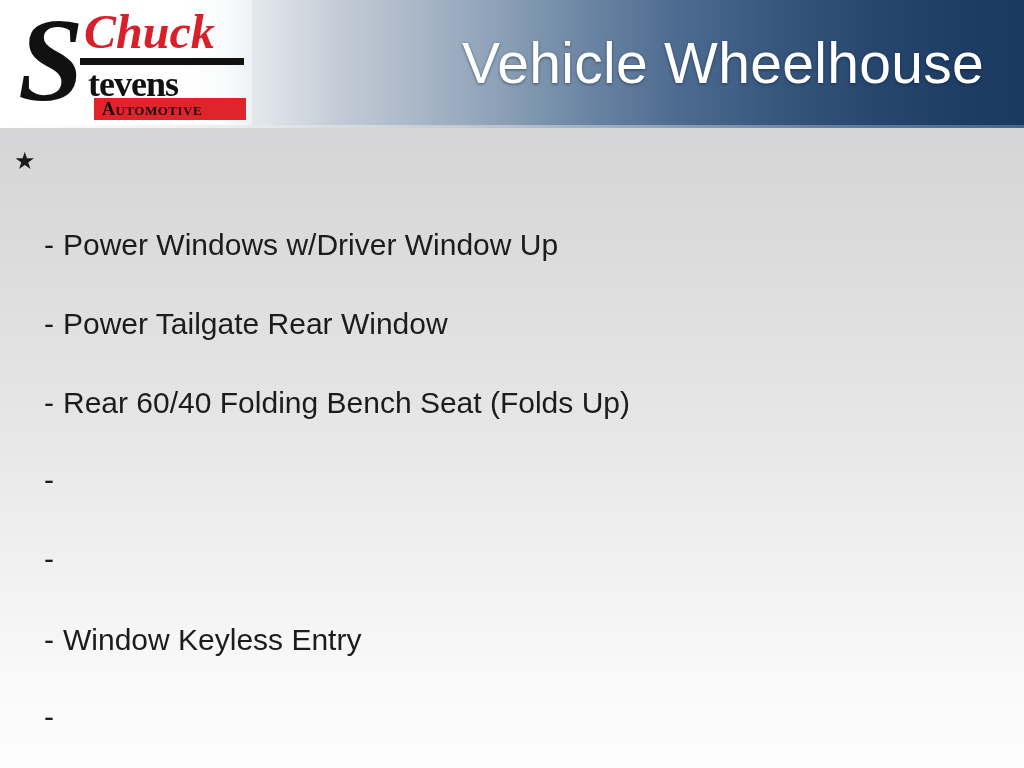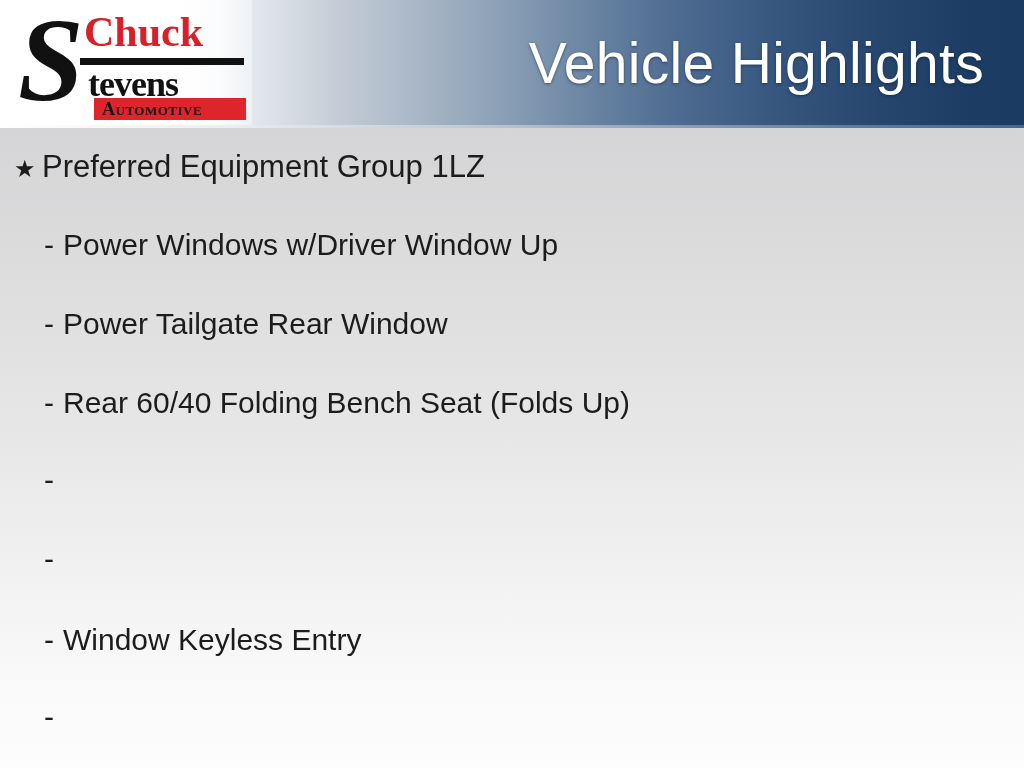--- a/index.html
+++ b/index.html
@@ -81,21 +81,22 @@
     color:#111111;
     letter-spacing:-2px;
     z-index:3;
   }
 
   .logo-chuck {
     position:absolute;
     left:70px; top:5px;
     font-family:"Liberation Serif", serif;
     font-weight:700;
-    font-size:42px;
+    font-style:italic;
+    font-size:48px;
     line-height:42px;
     color:#d8202a;
     letter-spacing:0px;
     z-index:4;
   }
 
   .logo-rule {
     position:absolute;
     left:66px; top:52px;
     width:164px;
@@ -213,29 +214,28 @@
       <div class="logo">
         <span class="logo-bigS">S</span>
         <span class="logo-chuck">Chuck</span>
         <span class="logo-rule"></span>
         <span class="logo-tevens">tevens</span>
         <span class="logo-autobar"></span>
         <span class="logo-automotive">Automotive</span>
       </div>
     </div>
 
-    <div class="header-title">Vehicle Highlights</div>
+    <div class="header-title">Vehicle Wheelhouse</div>
 
     <div class="header-underline"></div>
   </div>
 
   <div class="content">
       <div class="item level-0">
         <span class="bullet-star">★</span>
-        <span class="item-label">Preferred Equipment Group 1LZ</span>
       </div>
       <div class="item level-1">
         <span class="bullet-dash">-</span>
         <span class="item-label">Power Windows w/Driver Window Up</span>
       </div>
       <div class="item level-1">
         <span class="bullet-dash">-</span>
         <span class="item-label">Power Tailgate Rear Window</span>
       </div>
       <div class="item level-1">

